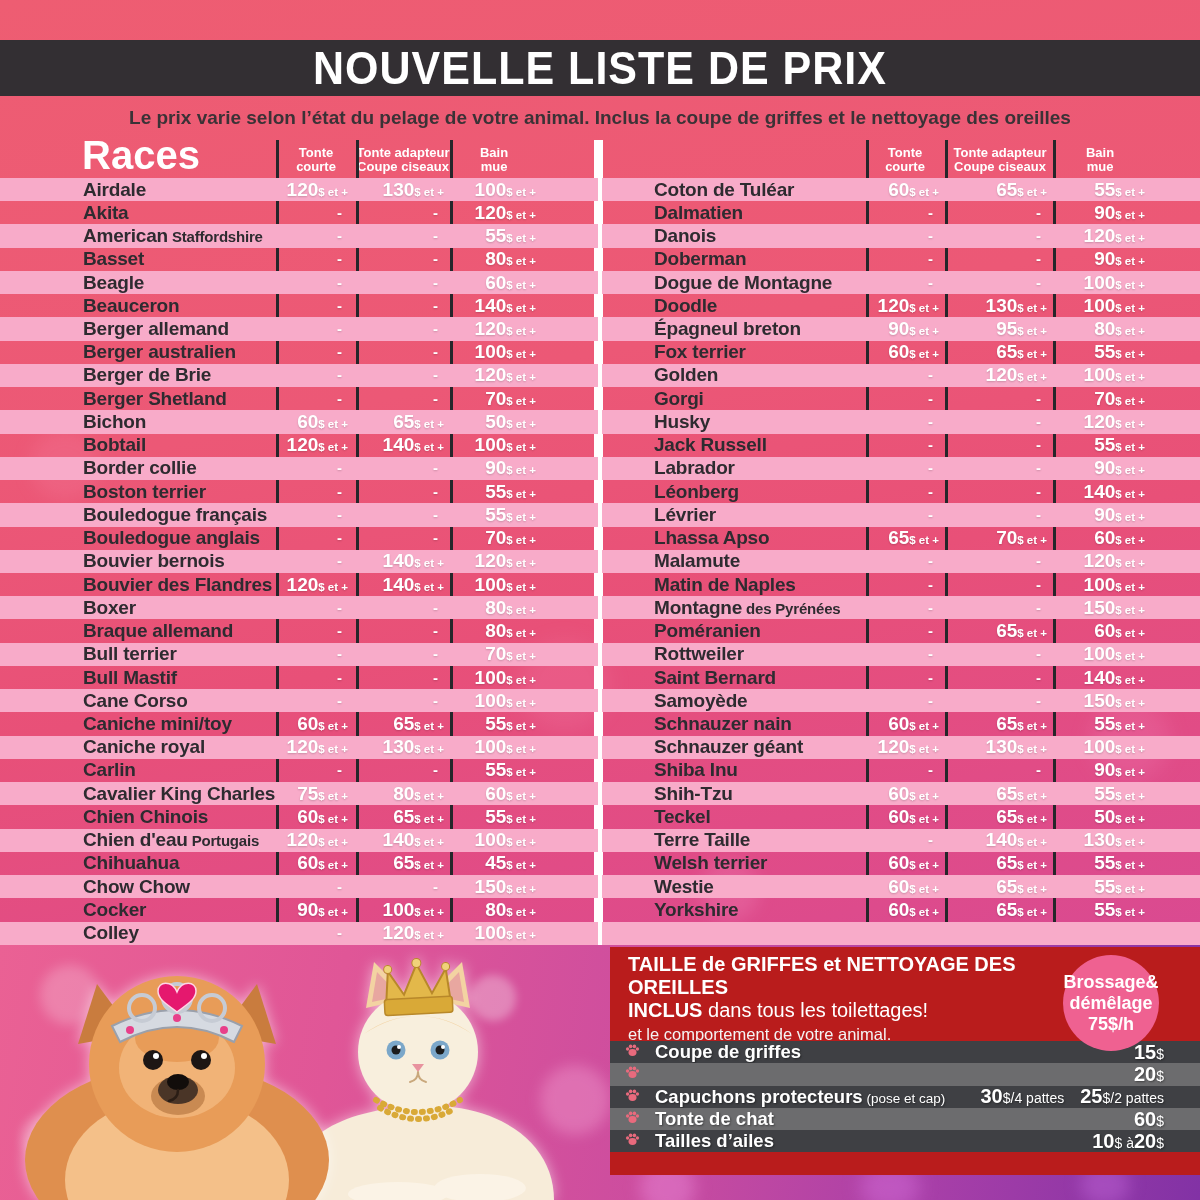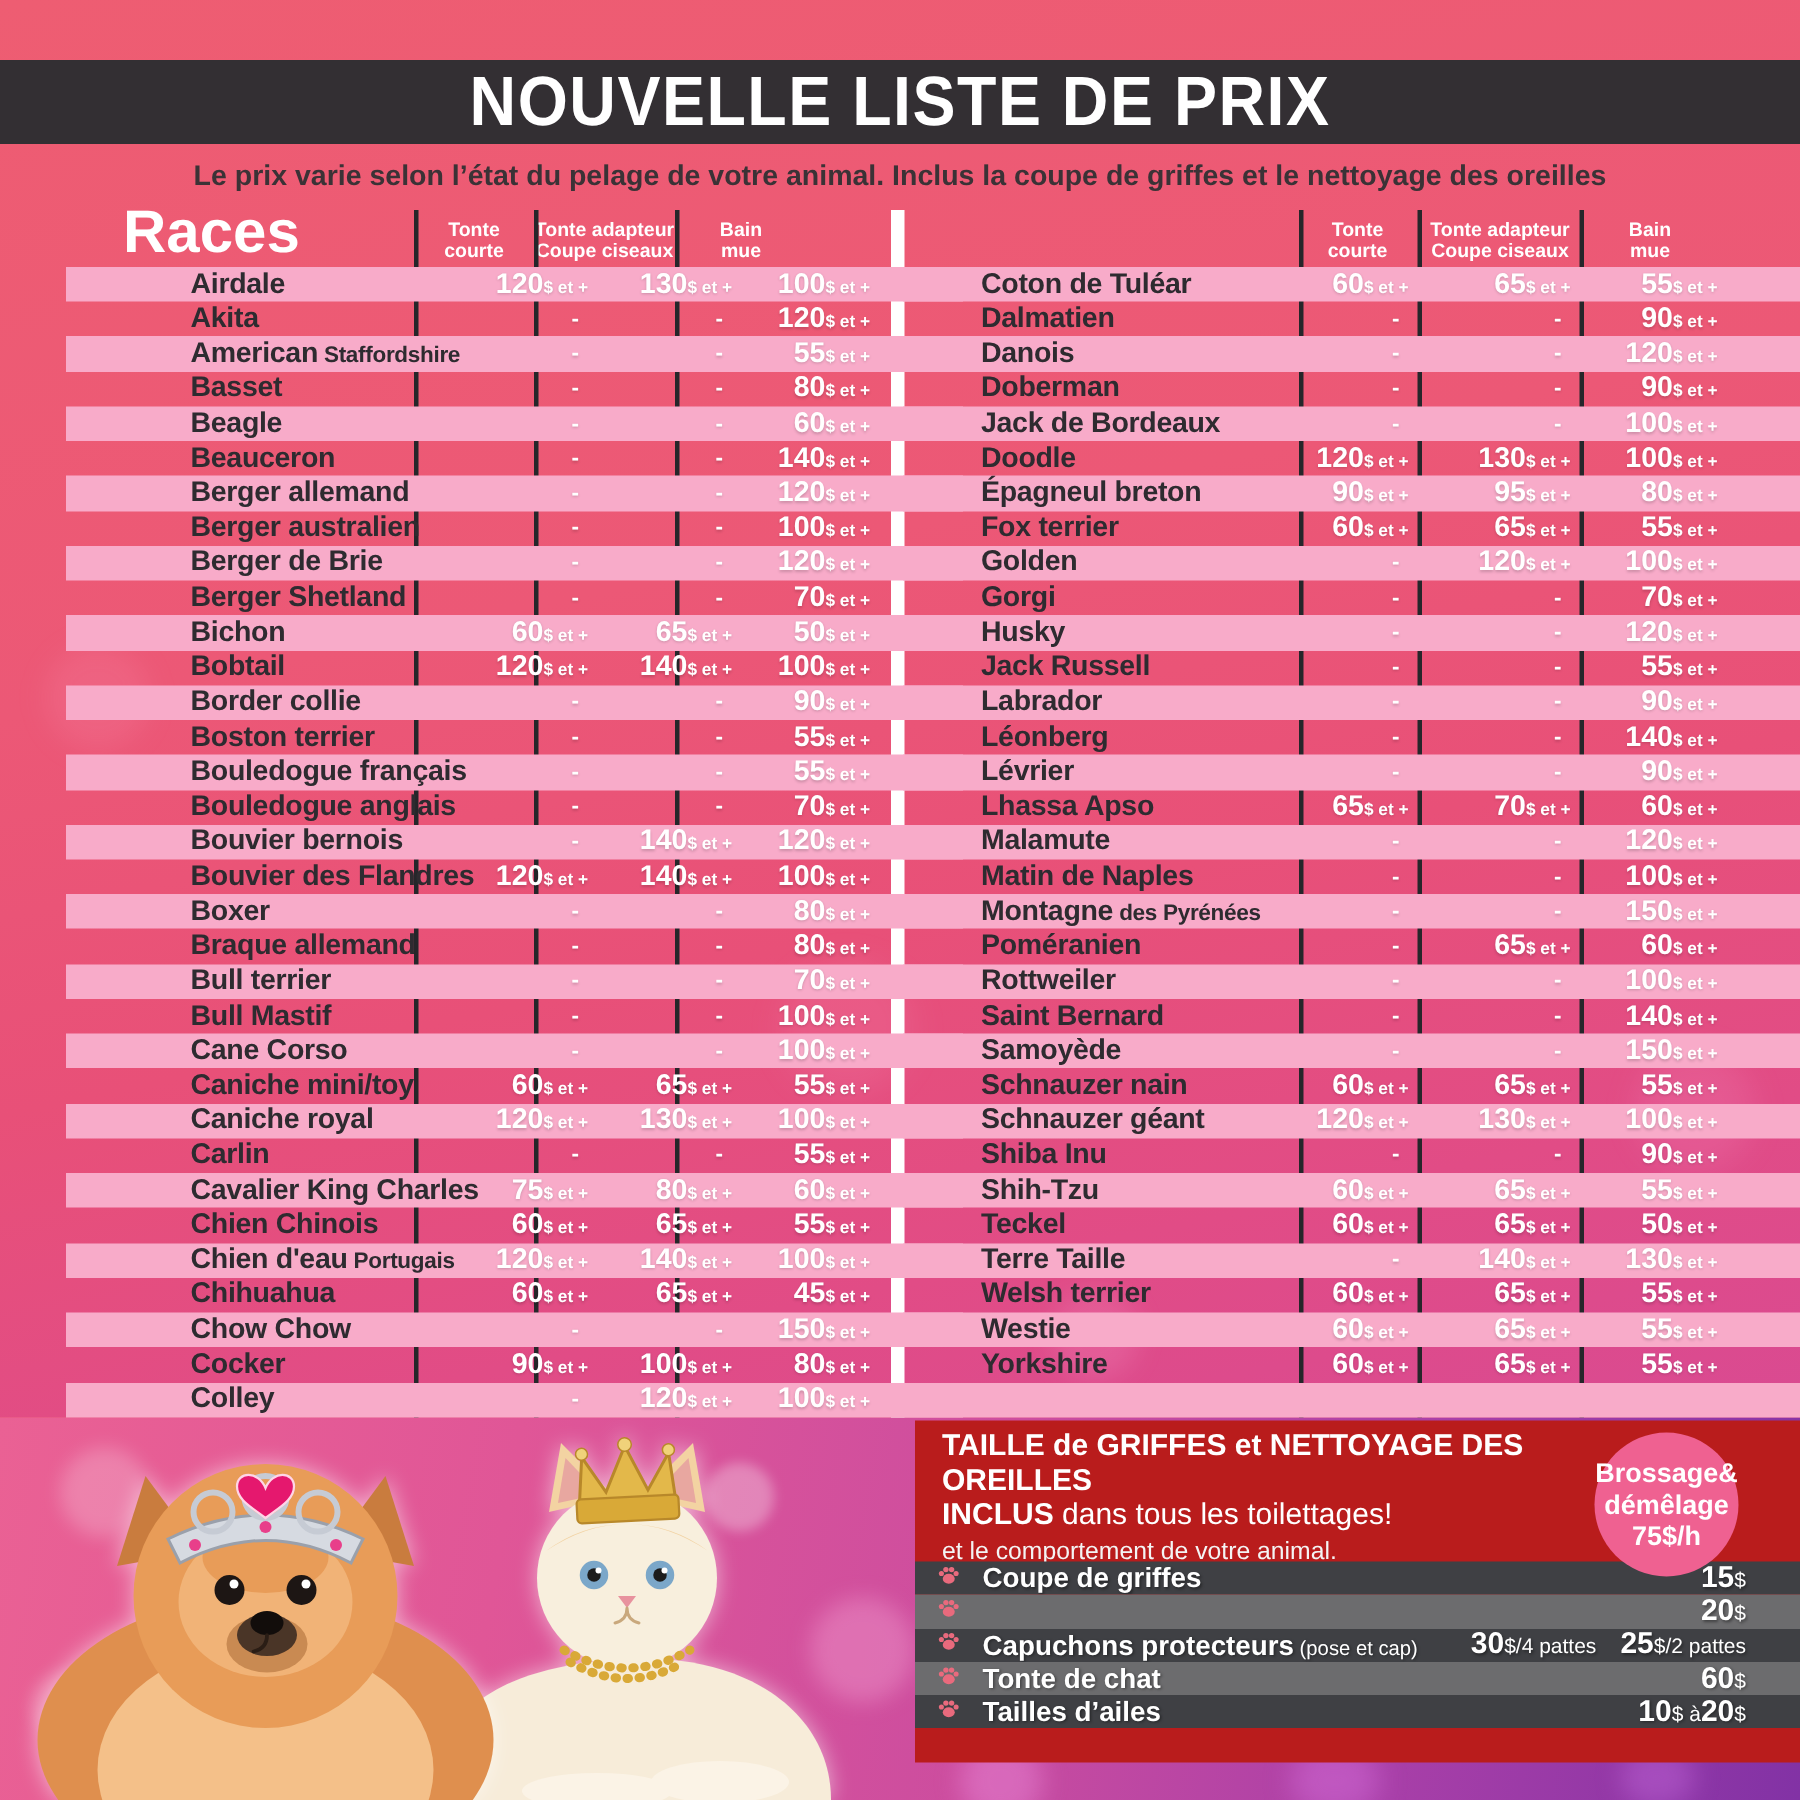--- a/index.html
+++ b/index.html
@@ -19,21 +19,21 @@
   .title{color:#fff;font-size:43px;font-weight:bold;letter-spacing:1px;transform:scaleY(1.08);}
   .subtitle{position:absolute;top:107px;left:0;width:1200px;text-align:center;
     font-size:19px;font-weight:bold;color:#3b3236;}
   .races{position:absolute;left:82px;top:133px;font-size:40px;font-weight:bold;color:#fff;}
   .colhead{position:absolute;top:146px;color:#fff;font-weight:bold;font-size:13px;line-height:14px;
     text-align:center;transform:translateX(-50%);white-space:nowrap;}
   
   .vline{position:absolute;top:140px;height:805px;width:3px;background:#26262a;}
   .mid-divider{position:absolute;left:594px;top:140px;width:9px;height:805px;background:#fff;}
   .rows{position:absolute;top:178px;width:598px;}
-  #left-rows{left:0;padding-left:44px;}
+  #left-rows{left:0;}
   #right-rows{left:602px;}
   .row{position:relative;height:23.242px;}
   .row.light{background:#f8abc9;}
   .breed{position:absolute;top:50%;transform:translateY(-50%);font-size:19px;font-weight:bold;
     color:#2e2b30;white-space:nowrap;letter-spacing:-0.2px;}
   .side-left .breed{left:83px;}
   .side-right .breed{left:52px;}
   .breed .sub{font-size:15px;}
   .cell{position:absolute;top:50%;transform:translateY(-50%);text-align:right;color:#fff;
     font-weight:bold;white-space:nowrap;text-shadow:0 1px 2px rgba(0,0,0,.18);}
@@ -350,21 +350,21 @@
       <span class="cell" style="left: 343px; width: 102px;"><span class="dash">-</span></span>
       <span class="cell" style="left: 451px; width: 92px;"><span class="num">120</span><span class="suf">$ et +</span></span>
     </div>
     <div class="row dark">
       <span class="breed">Doberman</span>
       <span class="cell" style="left: 264px; width: 73px;"><span class="dash">-</span></span>
       <span class="cell" style="left: 343px; width: 102px;"><span class="dash">-</span></span>
       <span class="cell" style="left: 451px; width: 92px;"><span class="num">90</span><span class="suf">$ et +</span></span>
     </div>
     <div class="row light">
-      <span class="breed">Jack de Bordeaux</span>
+      <span class="breed">Dogue de Montagne</span>
       <span class="cell" style="left: 264px; width: 73px;"><span class="dash">-</span></span>
       <span class="cell" style="left: 343px; width: 102px;"><span class="dash">-</span></span>
       <span class="cell" style="left: 451px; width: 92px;"><span class="num">100</span><span class="suf">$ et +</span></span>
     </div>
     <div class="row dark">
       <span class="breed">Doodle</span>
       <span class="cell" style="left: 264px; width: 73px;"><span class="num">120</span><span class="suf">$ et +</span></span>
       <span class="cell" style="left: 343px; width: 102px;"><span class="num">130</span><span class="suf">$ et +</span></span>
       <span class="cell" style="left: 451px; width: 92px;"><span class="num">100</span><span class="suf">$ et +</span></span>
     </div>

